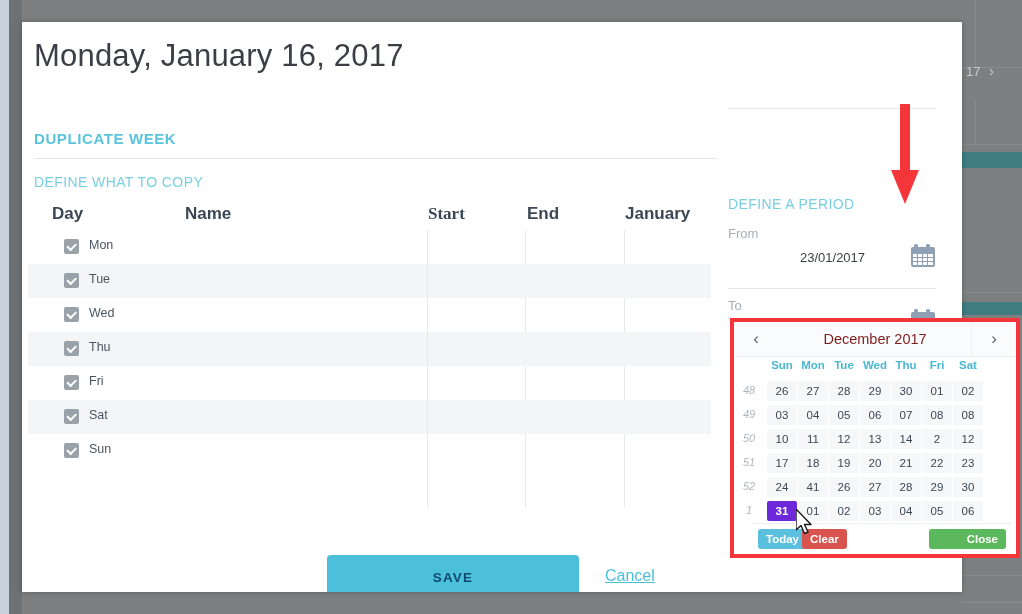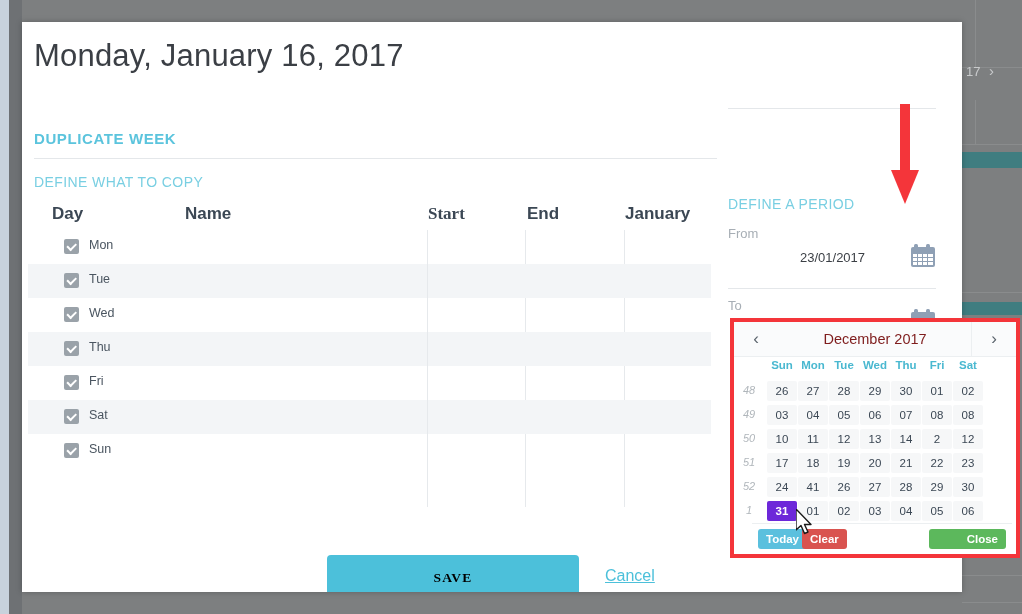--- a/index.html
+++ b/index.html
@@ -51,23 +51,23 @@
   .cb:after{
     content:"";position:absolute;left:3px;top:4px;width:7px;height:3.5px;
     border-left:2px solid #fff;border-bottom:2px solid #fff;
     transform:rotate(-45deg);
   }
   .daylbl{position:absolute;left:61px;top:8px;font-size:12.5px;color:#4a5560;}
 
   
   #save{
     position:absolute;left:305px;top:533px;width:252px;height:45px;
-    background:#4cc0da;border:none;border-radius:4px;color:#000000;
+    background:#4cc0da;border:none;border-radius:4px;color:#0c4a6e;
     font-size:13.5px;font-weight:bold;letter-spacing:1.2px;
-    font-family:Liberation Serif, serif;cursor:pointer;
+    font-family:Liberation Sans, sans-serif;cursor:pointer;
   }
   #cancel{
     position:absolute;left:583px;top:545px;font-size:16px;color:#4cc0da;
     text-decoration:underline;cursor:pointer;
   }
 
   
   #rightcol{position:absolute;left:706px;top:86px;width:220px;}
   .period-row{position:relative;height:62px;}
   .period-lbl{position:absolute;left:0;top:10px;font-size:13px;color:#a7aeb5;}

